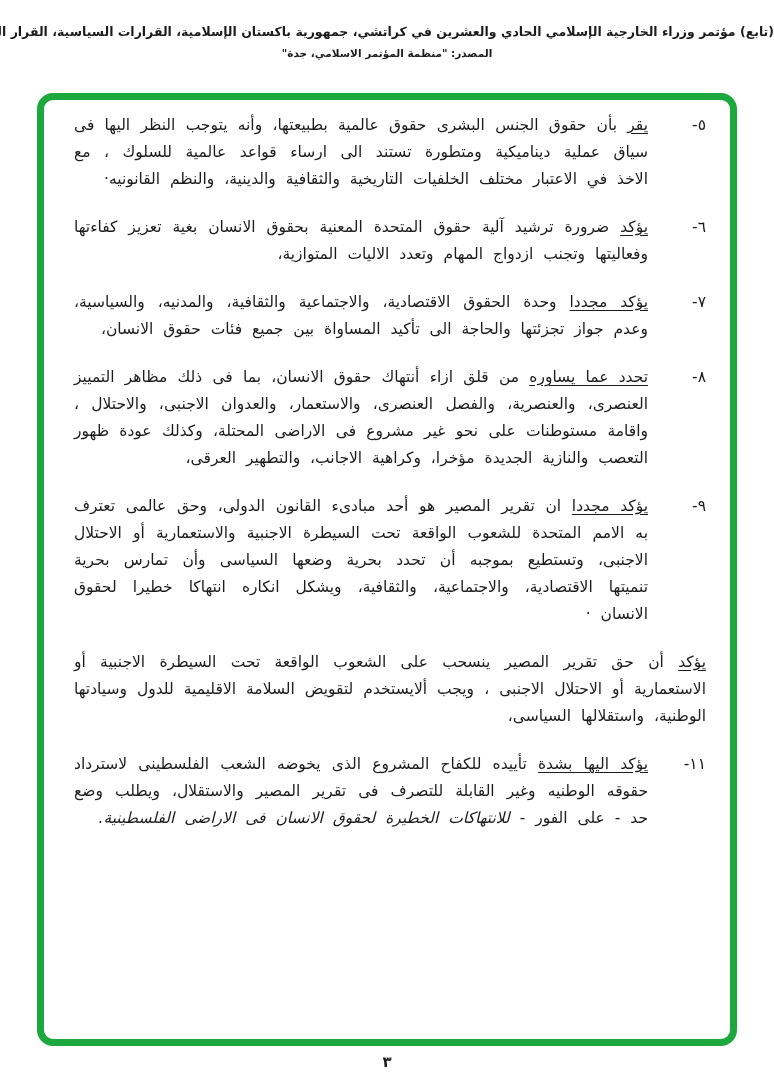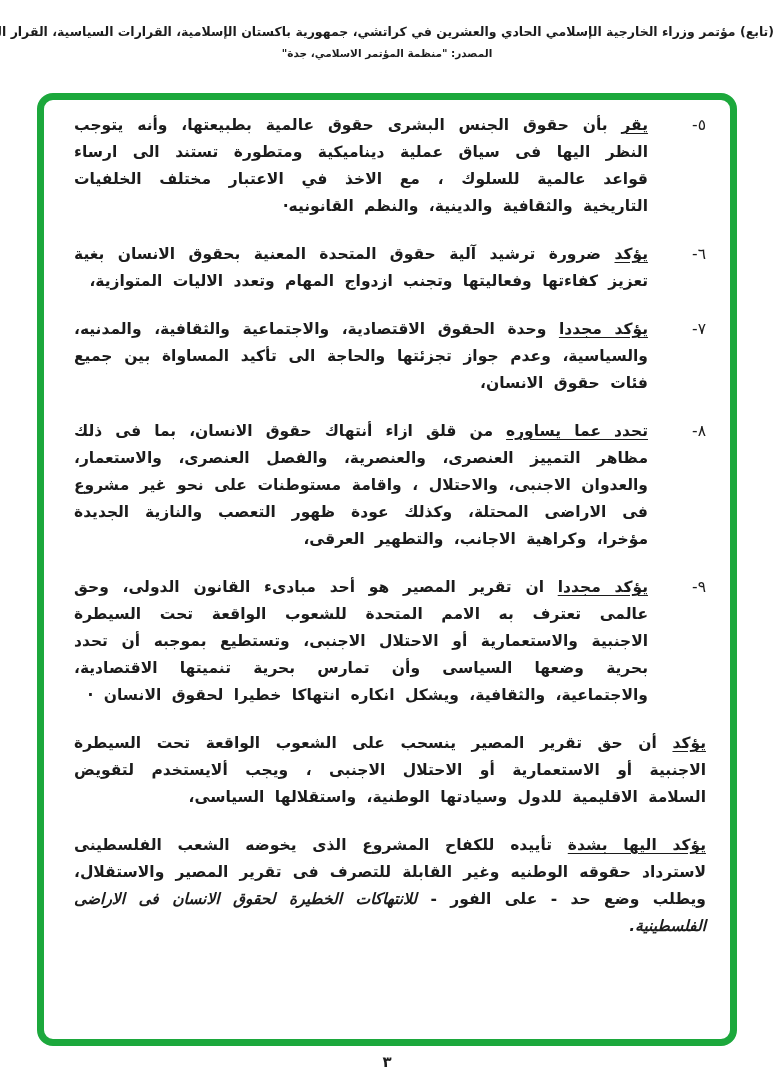--- a/index.html
+++ b/index.html
@@ -14,21 +14,21 @@
   .frame{
     position:absolute;left:37px;top:93px;width:700px;height:953px;
     box-sizing:border-box;border:7px solid #1ca83c;border-radius:16px;
     padding:12px 24px 0 30px;direction:rtl;
   }
   .item{display:flex;margin-bottom:21px;}
   .item-num{flex:none;width:58px;font-size:15.5px;line-height:27px;text-align:right;}
   .item-para{
     flex:1;font-size:15.5px;line-height:27px;
     text-align:justify;text-align-last:right;
-    letter-spacing:1.1px;word-spacing:5px;font-weight:bold;
+    letter-spacing:1.1px;word-spacing:5px;
   }
   .item-lead{text-decoration:underline;text-underline-offset:3px;}
   .item-tail{font-style:italic;}
   .page-number{
     position:absolute;top:1053px;left:0;right:0;text-align:center;
     font-weight:bold;font-size:15px;
   }
 </style>
 </head>
 <body>
@@ -63,18 +63,19 @@
   <div class="item">
     <div class="item-num">٩-</div>
     <div class="item-para"><span class="item-lead">يؤكد مجددا</span> <span>ان تقرير المصير هو أحد مبادىء القانون الدولى، وحق عالمى تعترف به الامم المتحدة للشعوب الواقعة تحت السيطرة الاجنبية والاستعمارية أو الاحتلال الاجنبى، وتستطيع بموجبه أن تحدد بحرية وضعها السياسى وأن تمارس بحرية تنميتها الاقتصادية، والاجتماعية، والثقافية، ويشكل انكاره انتهاكا خطيرا لحقوق الانسان ·</span></div>
   </div>
 
   <div class="item">
     <div class="item-para"><span class="item-lead">يؤكد</span> <span>أن حق تقرير المصير ينسحب على الشعوب الواقعة تحت السيطرة الاجنبية أو الاستعمارية أو الاحتلال الاجنبى ، ويجب ألايستخدم لتقويض السلامة الاقليمية للدول وسيادتها الوطنية، واستقلالها السياسى،</span></div>
   </div>
 
   <div class="item">
+    <div class="item-num">١١-</div>
     <div class="item-para"><span class="item-lead">يؤكد اليها بشدة</span> <span>تأييده للكفاح المشروع الذى يخوضه الشعب الفلسطينى لاسترداد حقوقه الوطنيه وغير القابلة للتصرف فى تقرير المصير والاستقلال، ويطلب وضع حد - على الفور - </span><span class="item-tail">للانتهاكات الخطيرة لحقوق الانسان فى الاراضى الفلسطينية.</span></div>
   </div>
 
 </div>
 
 <div class="page-number">٣</div>
 
 </body></html>

